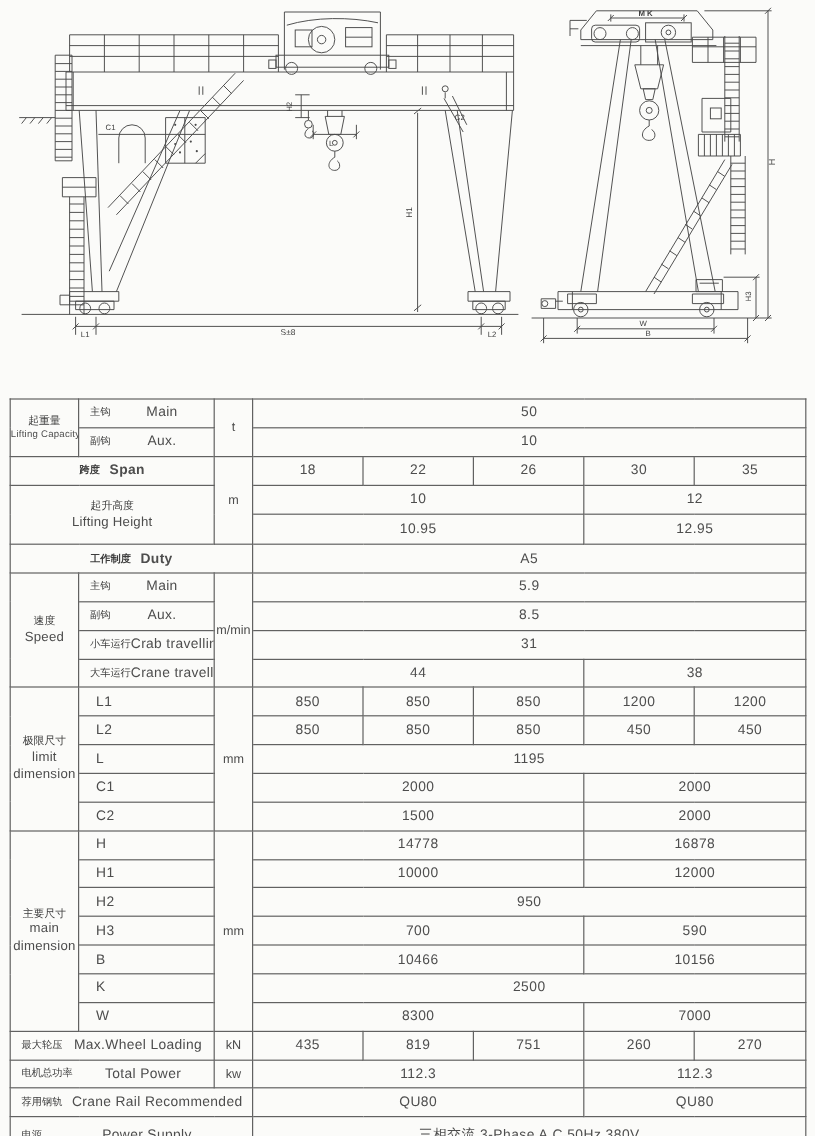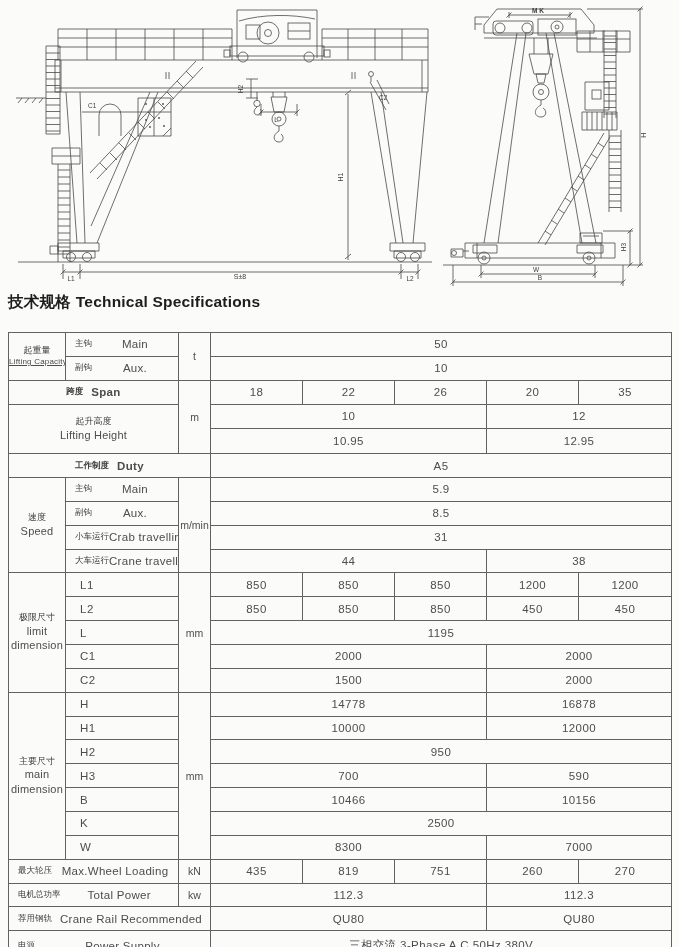--- a/index.html
+++ b/index.html
@@ -46,21 +46,21 @@
   .cw.lbl{display:flex;align-items:center;padding-left:9px;text-align:left;letter-spacing:0;justify-content:space-between;}
   .lbl .p0{font-size:8.5px;color:#3c3c3c;white-space:nowrap;}
   .lbl .p1{flex:1 1 auto;text-align:center;font-size:11.5px;letter-spacing:.3px;}
   .lbl .solo{font-size:11.5px;padding-left:5px;letter-spacing:.5px;}
   .cw.lblc{justify-content:center;gap:8px;padding-left:0;font-weight:bold;}
   .lblc .p1{flex:0 0 auto;}
   .cw.grp{display:block;text-align:center;letter-spacing:0;}
   .grp span{display:block;line-height:1.3;}
   .grp .p0{font-size:9px;color:#3c3c3c;}
   .grp .p1,.grp .p2{font-size:11px;letter-spacing:.2px;}
-  .grp.cap .p1{font-size:8px;text-decoration:underline;}
+  .grp.cap .p1{font-size:8px;}
 </style>
 </head>
 <body>
 
 <div class="page">
 
   <svg id="front-view" width="437" height="288" viewBox="0 0 437 288">
     <g stroke="#4a4a4a" stroke-width="0.8" fill="none">
 
       <path d="M58,29H232 M58,38H232 M58,47H232 M322,29H428 M322,38H428 M322,47H428
@@ -209,23 +209,20 @@
       <path d="M44,265V278 M158,265V278 M44,274H158 M41.5,276.5l5,-5 M155.5,276.5l5,-5"></path>
       <path d="M16,265V286 M186,265V286 M16,282H186 M13.5,284.5l5,-5 M183.5,284.5l5,-5"></path>
     </g>
     <text x="101" y="13" font-size="6.5" font-weight="bold" text-anchor="middle">M K</text>
     <text transform="rotate(-90 209 135)" x="209" y="135" font-size="7.5" text-anchor="middle">H</text>
     <text transform="rotate(-90 189 247)" x="189" y="247" font-size="6.5" text-anchor="middle">H3</text>
     <text x="99" y="272" font-size="6.5" text-anchor="middle">W</text>
     <text x="103" y="280" font-size="6.5" text-anchor="middle">B</text>
   </svg>
 
-  <div class="title">
-    <span class="zh">技术规格</span><span class="en">Technical Specifications</span>
-  </div>
 
   <table class="spec">
     <colgroup id="spec-cols">
         <col style="width: 57px;">
         <col style="width: 113px;">
         <col style="width: 32px;">
         <col style="width: 92px;">
         <col style="width: 92px;">
         <col style="width: 92px;">
         <col style="width: 92px;">
@@ -261,21 +258,21 @@
           <td colspan="2" class="lbl lblc">
             <div class="cw lbl lblc">
               <span class="p0">跨度</span>
               <span class="p1">Span</span>
             </div>
           </td>
           <td rowspan="3" class="unit">m</td>
           <td class="val">18</td>
           <td class="val">22</td>
           <td class="val">26</td>
-          <td class="val">20</td>
+          <td class="val">30</td>
           <td class="val">35</td>
         </tr>
         <tr>
           <td colspan="2" rowspan="2" class="grp">
             <div class="cw grp">
               <span class="p0">起升高度</span>
               <span class="p1">Lifting Height</span>
             </div>
           </td>
           <td colspan="3" class="val">10</td>

